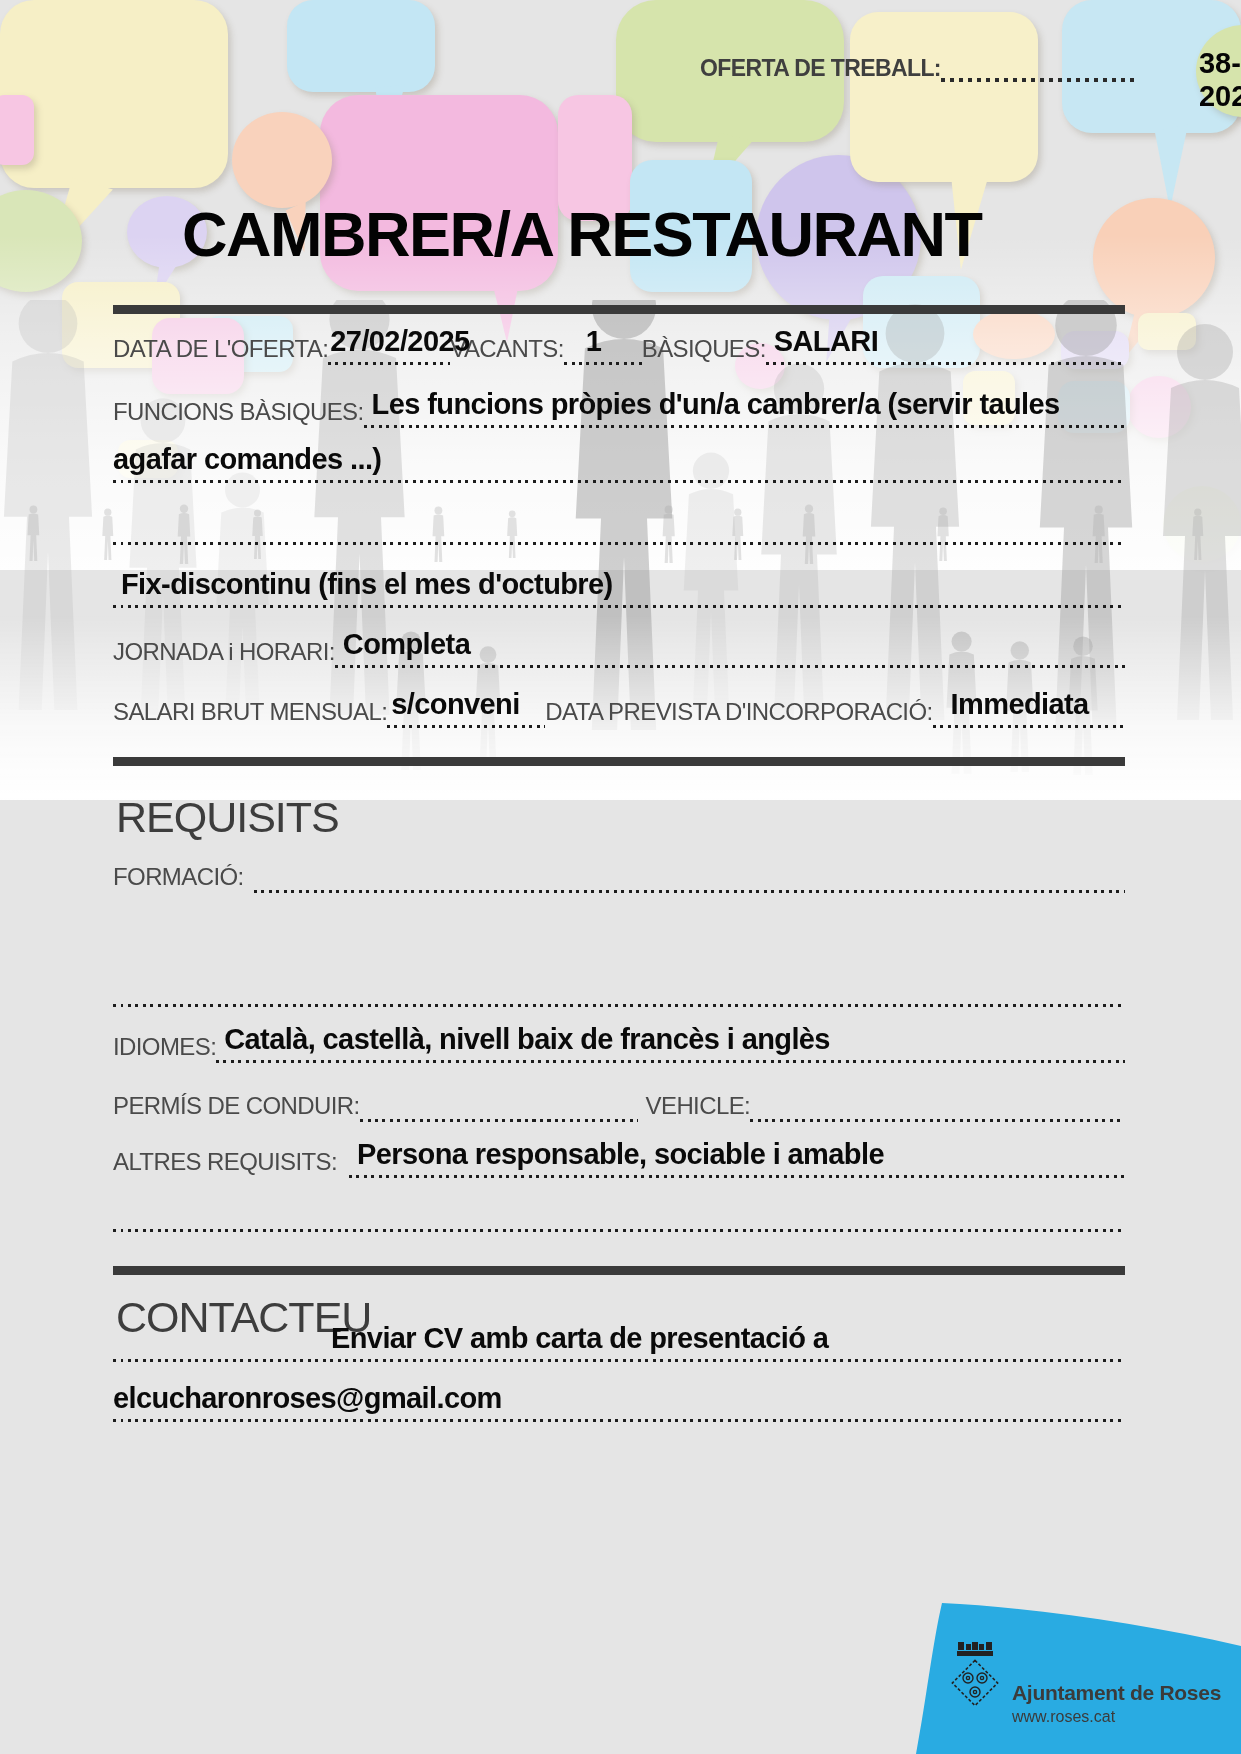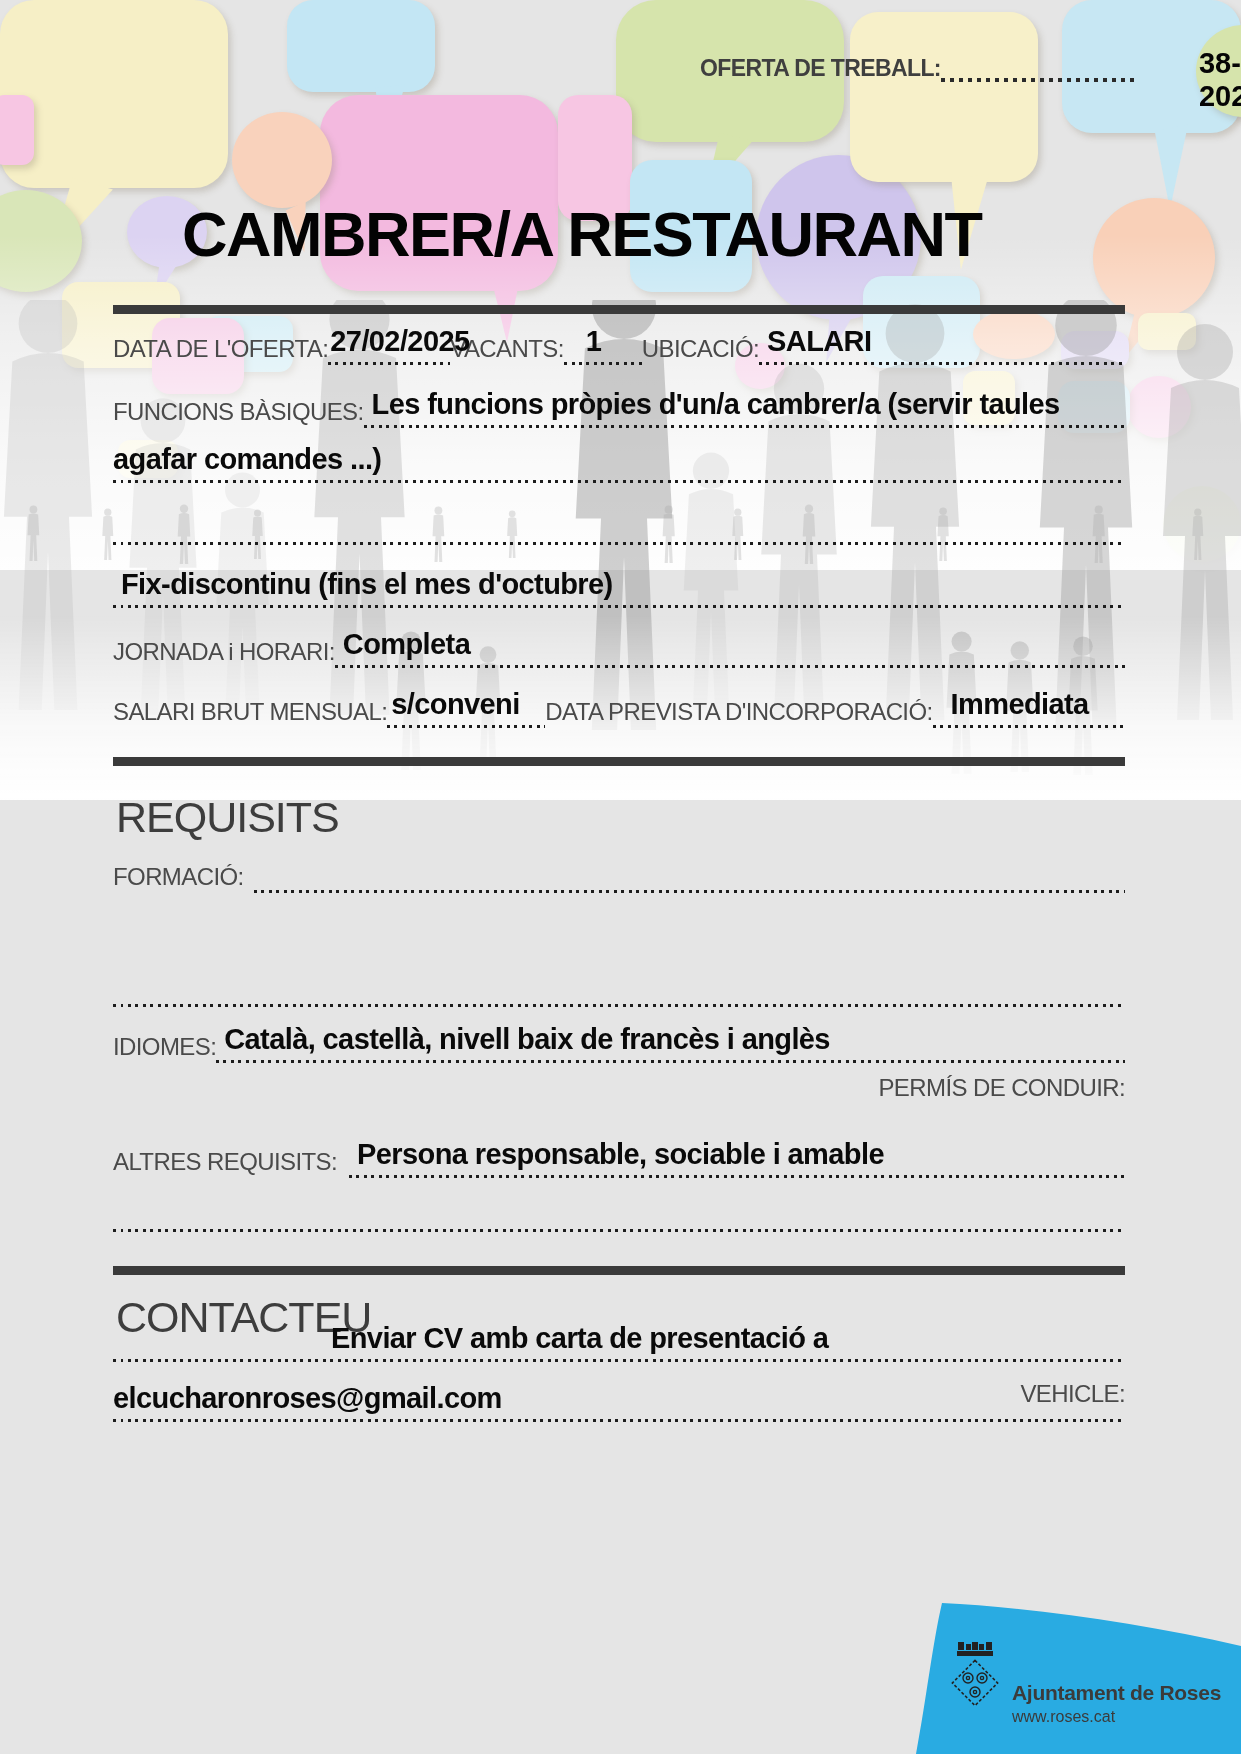--- a/index.html
+++ b/index.html
@@ -180,21 +180,21 @@
 
     <div class="row" style="top:319px;">
       <span class="lbl">DATA DE L'OFERTA:</span>
       <span class="dots" style="flex:0 0 122px;">
         <span class="val" style="left:2px;">27/02/2025</span>
       </span>
       <span class="lbl">VACANTS:</span>
       <span class="dots" style="flex:0 0 78px;">
         <span class="val" style="left:22px;">1</span>
       </span>
-      <span class="lbl">UBICACIÓ:</span>
+      <span class="lbl">BÀSIQUES:</span>
       <span class="dots grow">
         <span class="val">SALARI</span>
       </span>
     </div>
 
     <div class="row" style="top:382px;">
       <span class="lbl">FUNCIONS BÀSIQUES:</span>
       <span class="dots grow">
         <span class="val">Les funcions pròpies d'un/a cambrer/a (servir taules</span>
       </span>
@@ -251,21 +251,21 @@
       <span class="dots grow"></span>
     </div>
 
     <div class="row" style="top:1017px;">
       <span class="lbl">IDIOMES:</span>
       <span class="dots grow">
         <span class="val">Català, castellà, nivell baix de francès i anglès</span>
       </span>
     </div>
 
-    <div class="row" style="top:1076px;flex-direction:column;">
+    <div class="row" style="top:1076px;">
       <span class="lbl">PERMÍS DE CONDUIR:</span>
       <span class="dots" style="flex:0 0 278px;">
         <span class="val"></span>
       </span>
       <span class="lbl" style="padding-left:8px;">VEHICLE:</span>
       <span class="dots grow">
         <span class="val"></span>
       </span>
     </div>
 

